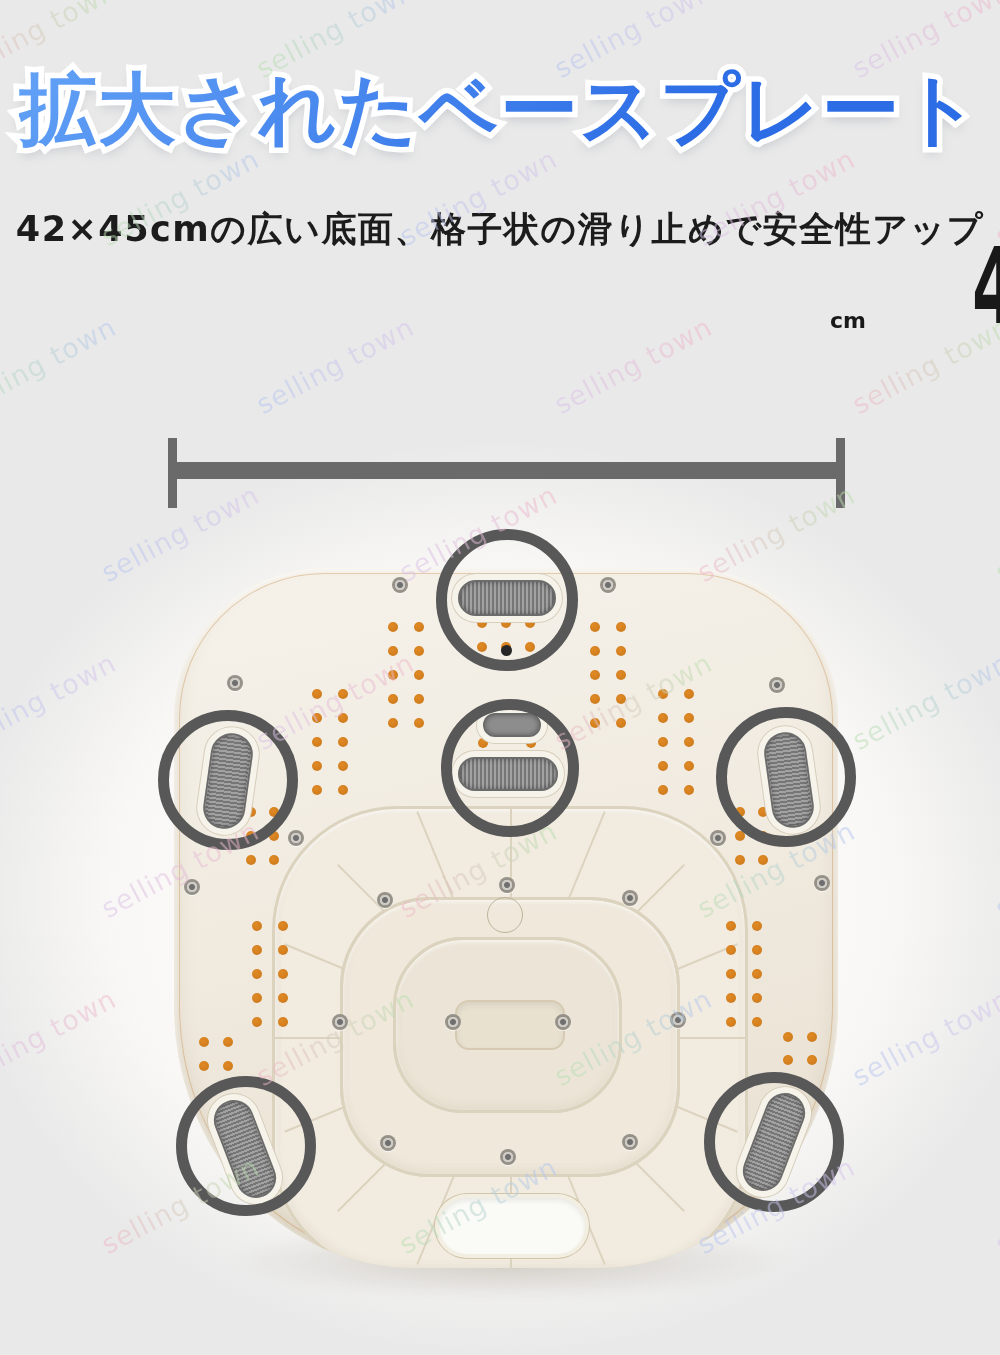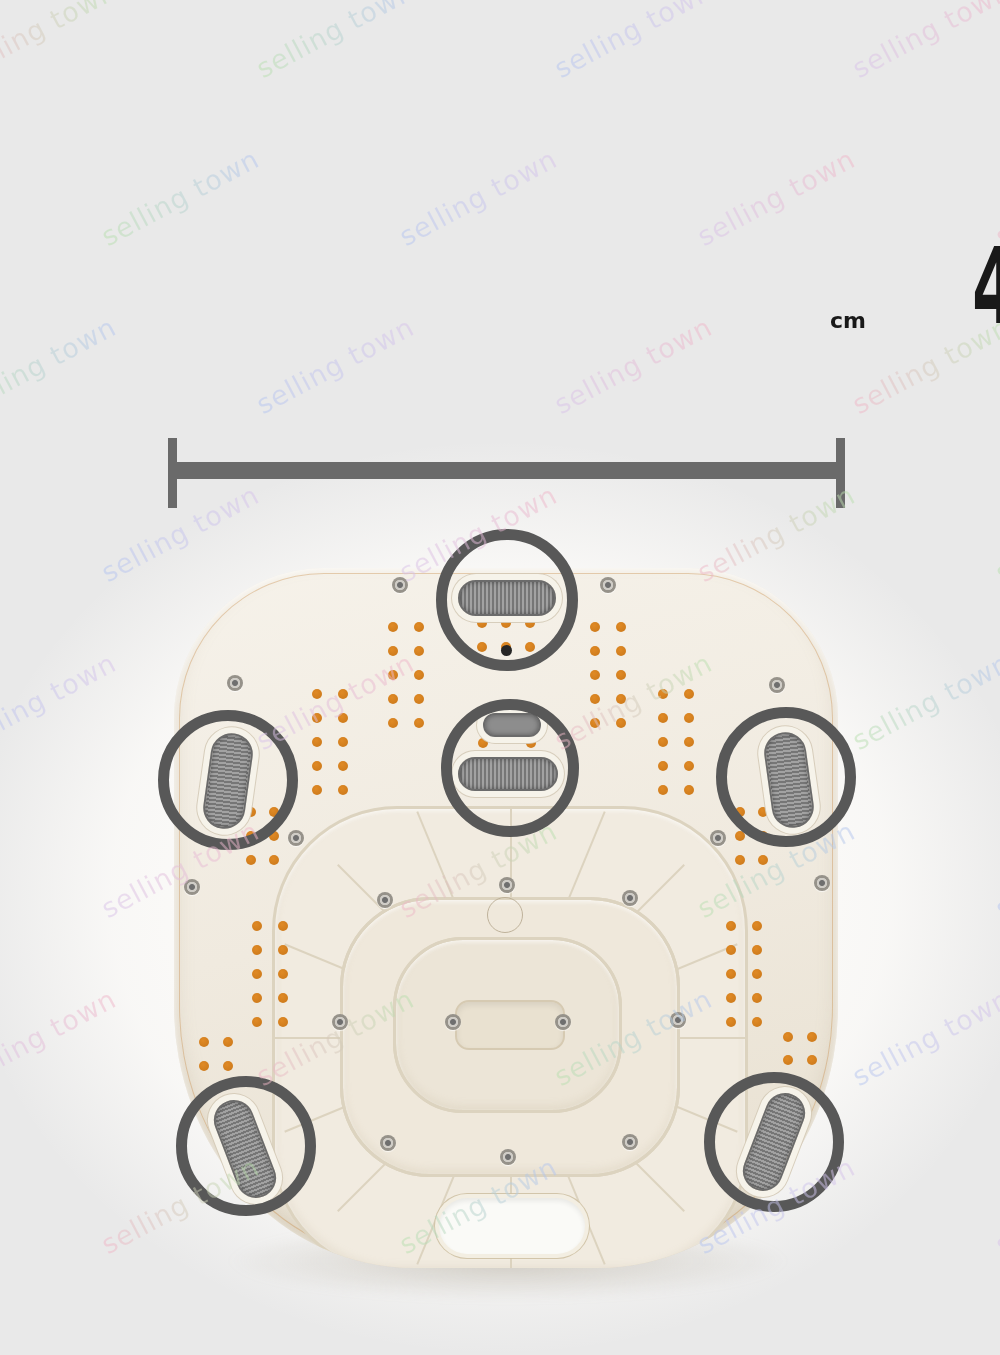--- a/index.html
+++ b/index.html
@@ -51,20 +51,27 @@
   .wm-layer{inset:0;z-index:8;pointer-events:none;overflow:hidden;}
   .wm{position:absolute;font-size:27px;letter-spacing:1px;white-space:nowrap;
     transform:rotate(-28deg);opacity:.5;
     -webkit-background-clip:text;background-clip:text;color:transparent;}
 </style>
 </head>
 <body>
 
 <div class="stage">
 
+  <div class="header">
+    <div class="title">
+      <span class="title-stroke">拡大されたベースプレート</span>
+      <span class="title-fill">拡大されたベースプレート</span>
+    </div>
+    <div class="subtitle">42×45cmの広い底面、格子状の滑り止めで安全性アップ</div>
+  </div>
 
   <div class="dim">
     <span class="dim-value">42×45</span>
     <span class="dim-unit">cm</span>
   </div>
 
   <div class="dimline">
     <div class="cap capl"></div>
     <div class="bar"></div>
     <div class="cap capr"></div>

